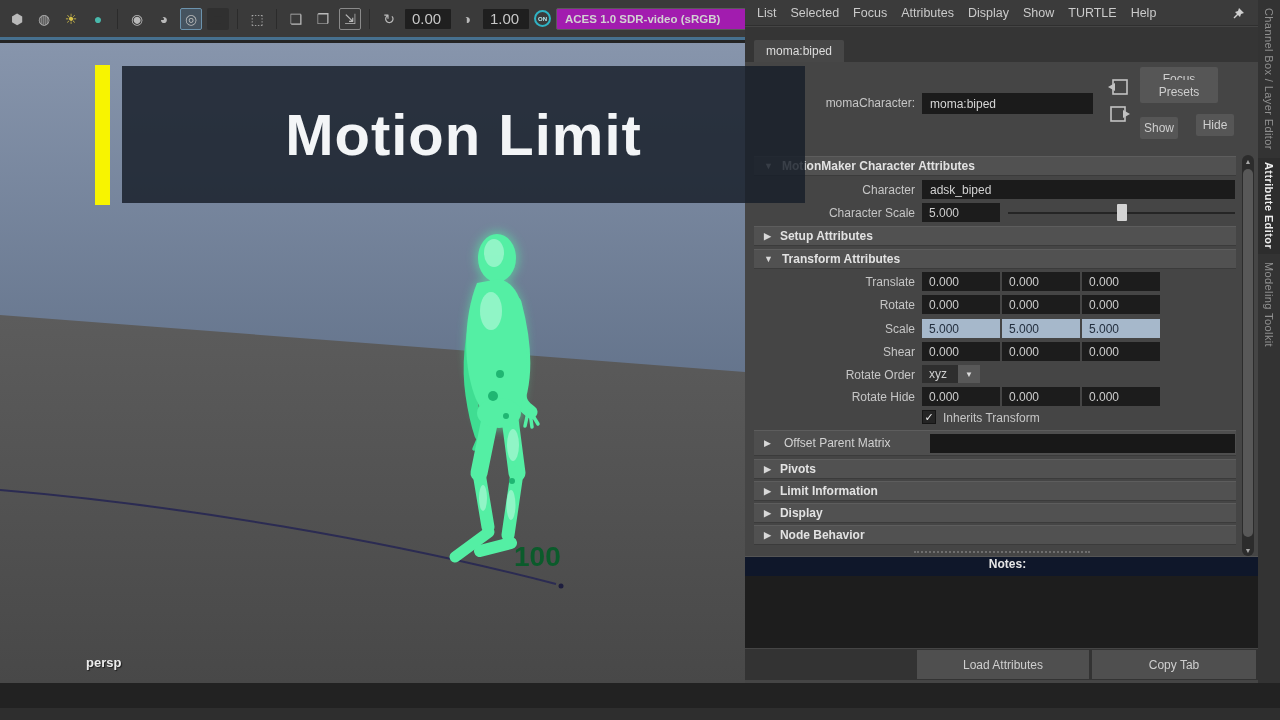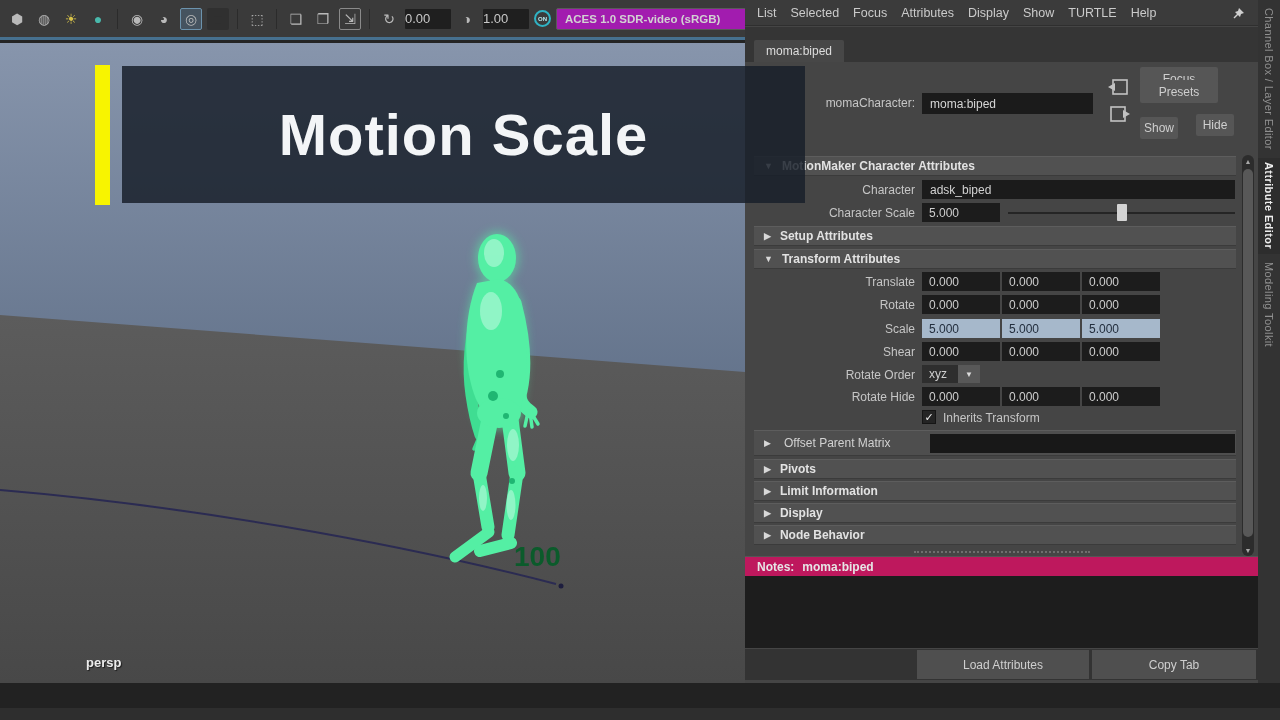--- a/index.html
+++ b/index.html
@@ -12,22 +12,22 @@
   .vp-area { position:absolute; left:0; top:0; width:745px; height:683px; }
   .vp-toolbar { position:absolute; left:0; top:0; width:745px; height:40px; background:#3a3a3a;
                 display:flex; align-items:center; gap:5px; padding:0 6px;
                 border-bottom:3px solid #46708f; }
   .tb-icon { width:22px; height:22px; display:flex; align-items:center; justify-content:center;
              font-size:14px; color:#b9b9b9; flex:0 0 auto; }
   .tb-icon.active { border:1px solid #6c93ad; background:#45535f; border-radius:2px; }
   .tb-icon.boxed { border:1px solid #8a8a8a; border-radius:2px; }
   .tb-icon.dim { background:#303030; color:#303030; border-radius:2px; }
   .tb-sep { width:1px; height:20px; background:#2b2b2b; margin:0 3px; flex:0 0 auto; }
-  .tb-field { width:46px; height:20px; background:#1f1f1f; color:#c8c8c8; font-size:13px;
-              display:flex; align-items:center; padding-left:0; border-radius:1px; flex:0 0 auto; }
+  .tb-field { width:46px; height:20px; background:#1f1f1f; color:#c8c8c8; font-size:15px;
+              display:flex; align-items:center; padding-left:7px; border-radius:1px; flex:0 0 auto; }
   .tb-on { width:17px; height:17px; border-radius:50%; border:2px solid #2fb3c4; color:#b8ecf2;
            font-size:6px; font-weight:bold; display:flex; align-items:center; justify-content:center; flex:0 0 auto; }
   .tb-dd { height:22px; background:#a21caf; border:1px solid #5a5a5a; border-radius:2px;
            display:flex; align-items:center; gap:26px; padding:0 8px; font-size:11.5px; color:#d2d2d2; flex:0 0 auto;font-weight:bold; }
   .tb-dd .caret { font-size:8px; color:#c2c2c2; }
 
   .vp-canvas { position:absolute; left:0; top:43px; width:745px; height:640px; }
   .persp-label { position:absolute; left:86px; top:612px; font-size:13px; font-weight:bold;
                  color:#ececec; text-shadow:1px 1px 1px rgba(0,0,0,.6); }
 
@@ -78,23 +78,23 @@
          color:#f0f0f0; font-size:11px; line-height:12px; text-align:center; }
   .chk-label { position:absolute; left:198px; font-size:12px; color:#c6c6c6; }
 
   .opm-band { position:absolute; left:9px; top:368px; width:482px; height:26px; background:#4e4e4e;
               border-top:1px solid #5d5d5d; border-bottom:1px solid #3b3b3b; }
   .opm-band .tri { position:absolute; left:10px; top:7px; }
   .opm-band .lbl { position:absolute; left:30px; top:5px; font-size:12px; color:#d2d2d2; }
   .opm-field { position:absolute; left:176px; top:3px; width:305px; height:19px; background:#181818; }
 
   .dotted-handle { position:absolute; left:169px; top:489px; width:176px; border-top:2px dotted #6e6e6e; }
-  .notes-bar { position:absolute; left:0; top:494px; width:513px; height:20px; background:#be185d;
+  .notes-bar { position:absolute; left:0; top:494px; width:513px; height:20px; background:#0f172a;
                border-top:1px solid #555; display:flex; align-items:center; gap:8px; padding-left:12px;
-               font-size:12px; font-weight:bold; color:#e6e6e6; }
+               font-size:12px; font-weight:bold; color:#e6e6e6;flex-direction:column; }
   .notes-area { position:absolute; left:0; top:514px; width:513px; height:72px; background:#1d1d1d; }
 
   .footer-row { position:absolute; left:0; top:587px; width:513px; height:31px; background:#333333; }
   .footer-btn { position:absolute; top:1px; height:29px; background:#4f4f4f; color:#cfcfcf; font-size:12px;
                 display:flex; align-items:center; justify-content:center; }
 
   .scrollbar { position:absolute; left:497px; top:93px; width:12px; height:401px; background:#2c2c2c; border-radius:6px; }
   .scrollbar .arrow { position:absolute; left:0; width:12px; height:12px; font-size:7px; color:#a8a8a8;
                       display:flex; align-items:center; justify-content:center; }
   .scrollbar .thumb { position:absolute; left:1px; top:14px; width:10px; height:368px; background:#585858; border-radius:5px; }
@@ -205,21 +205,21 @@
         </g>
 
         <text x="514" y="523" font-size="28" font-weight="bold" fill="#0b5b2b" font-family="Liberation Sans, sans-serif">100</text>
       </svg>
       <div class="persp-label">persp</div>
     </div>
   </div>
 
   <div class="title-accent" style="background:#f8f400;"></div>
   <div class="title-panel">
-    <span class="title-text">Motion Scale</span>
+    <span class="title-text">Motion Limit</span>
   </div>
 
   <div class="rpanel">
 
     <div class="menubar">
       <span>List</span>
       <span>Selected</span>
       <span>Focus</span>
       <span>Attributes</span>
       <span>Display</span>

